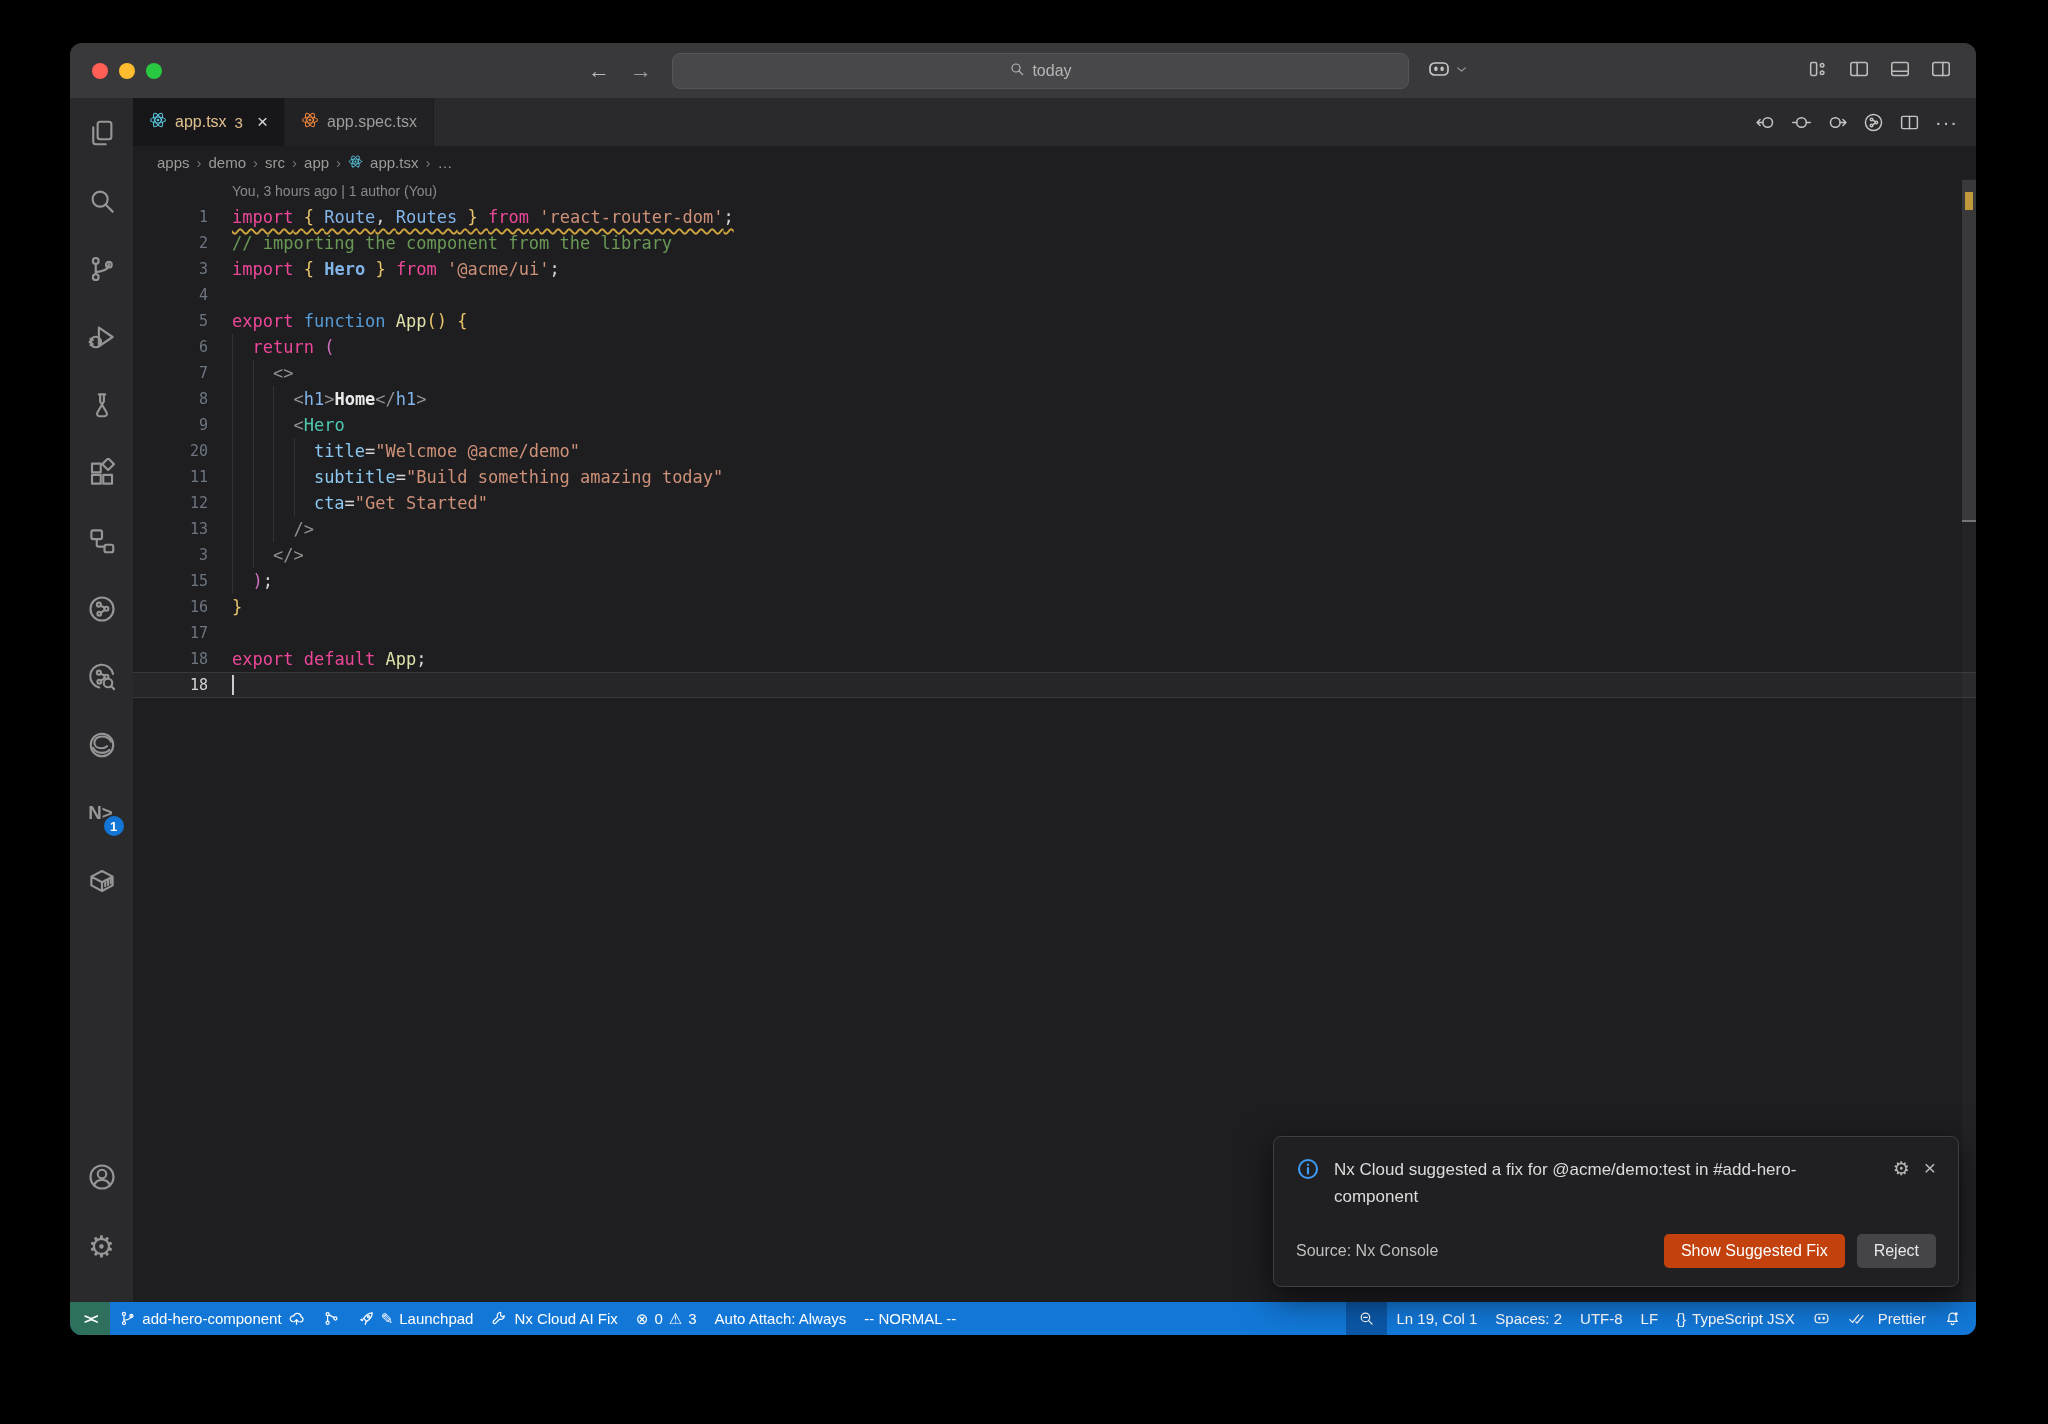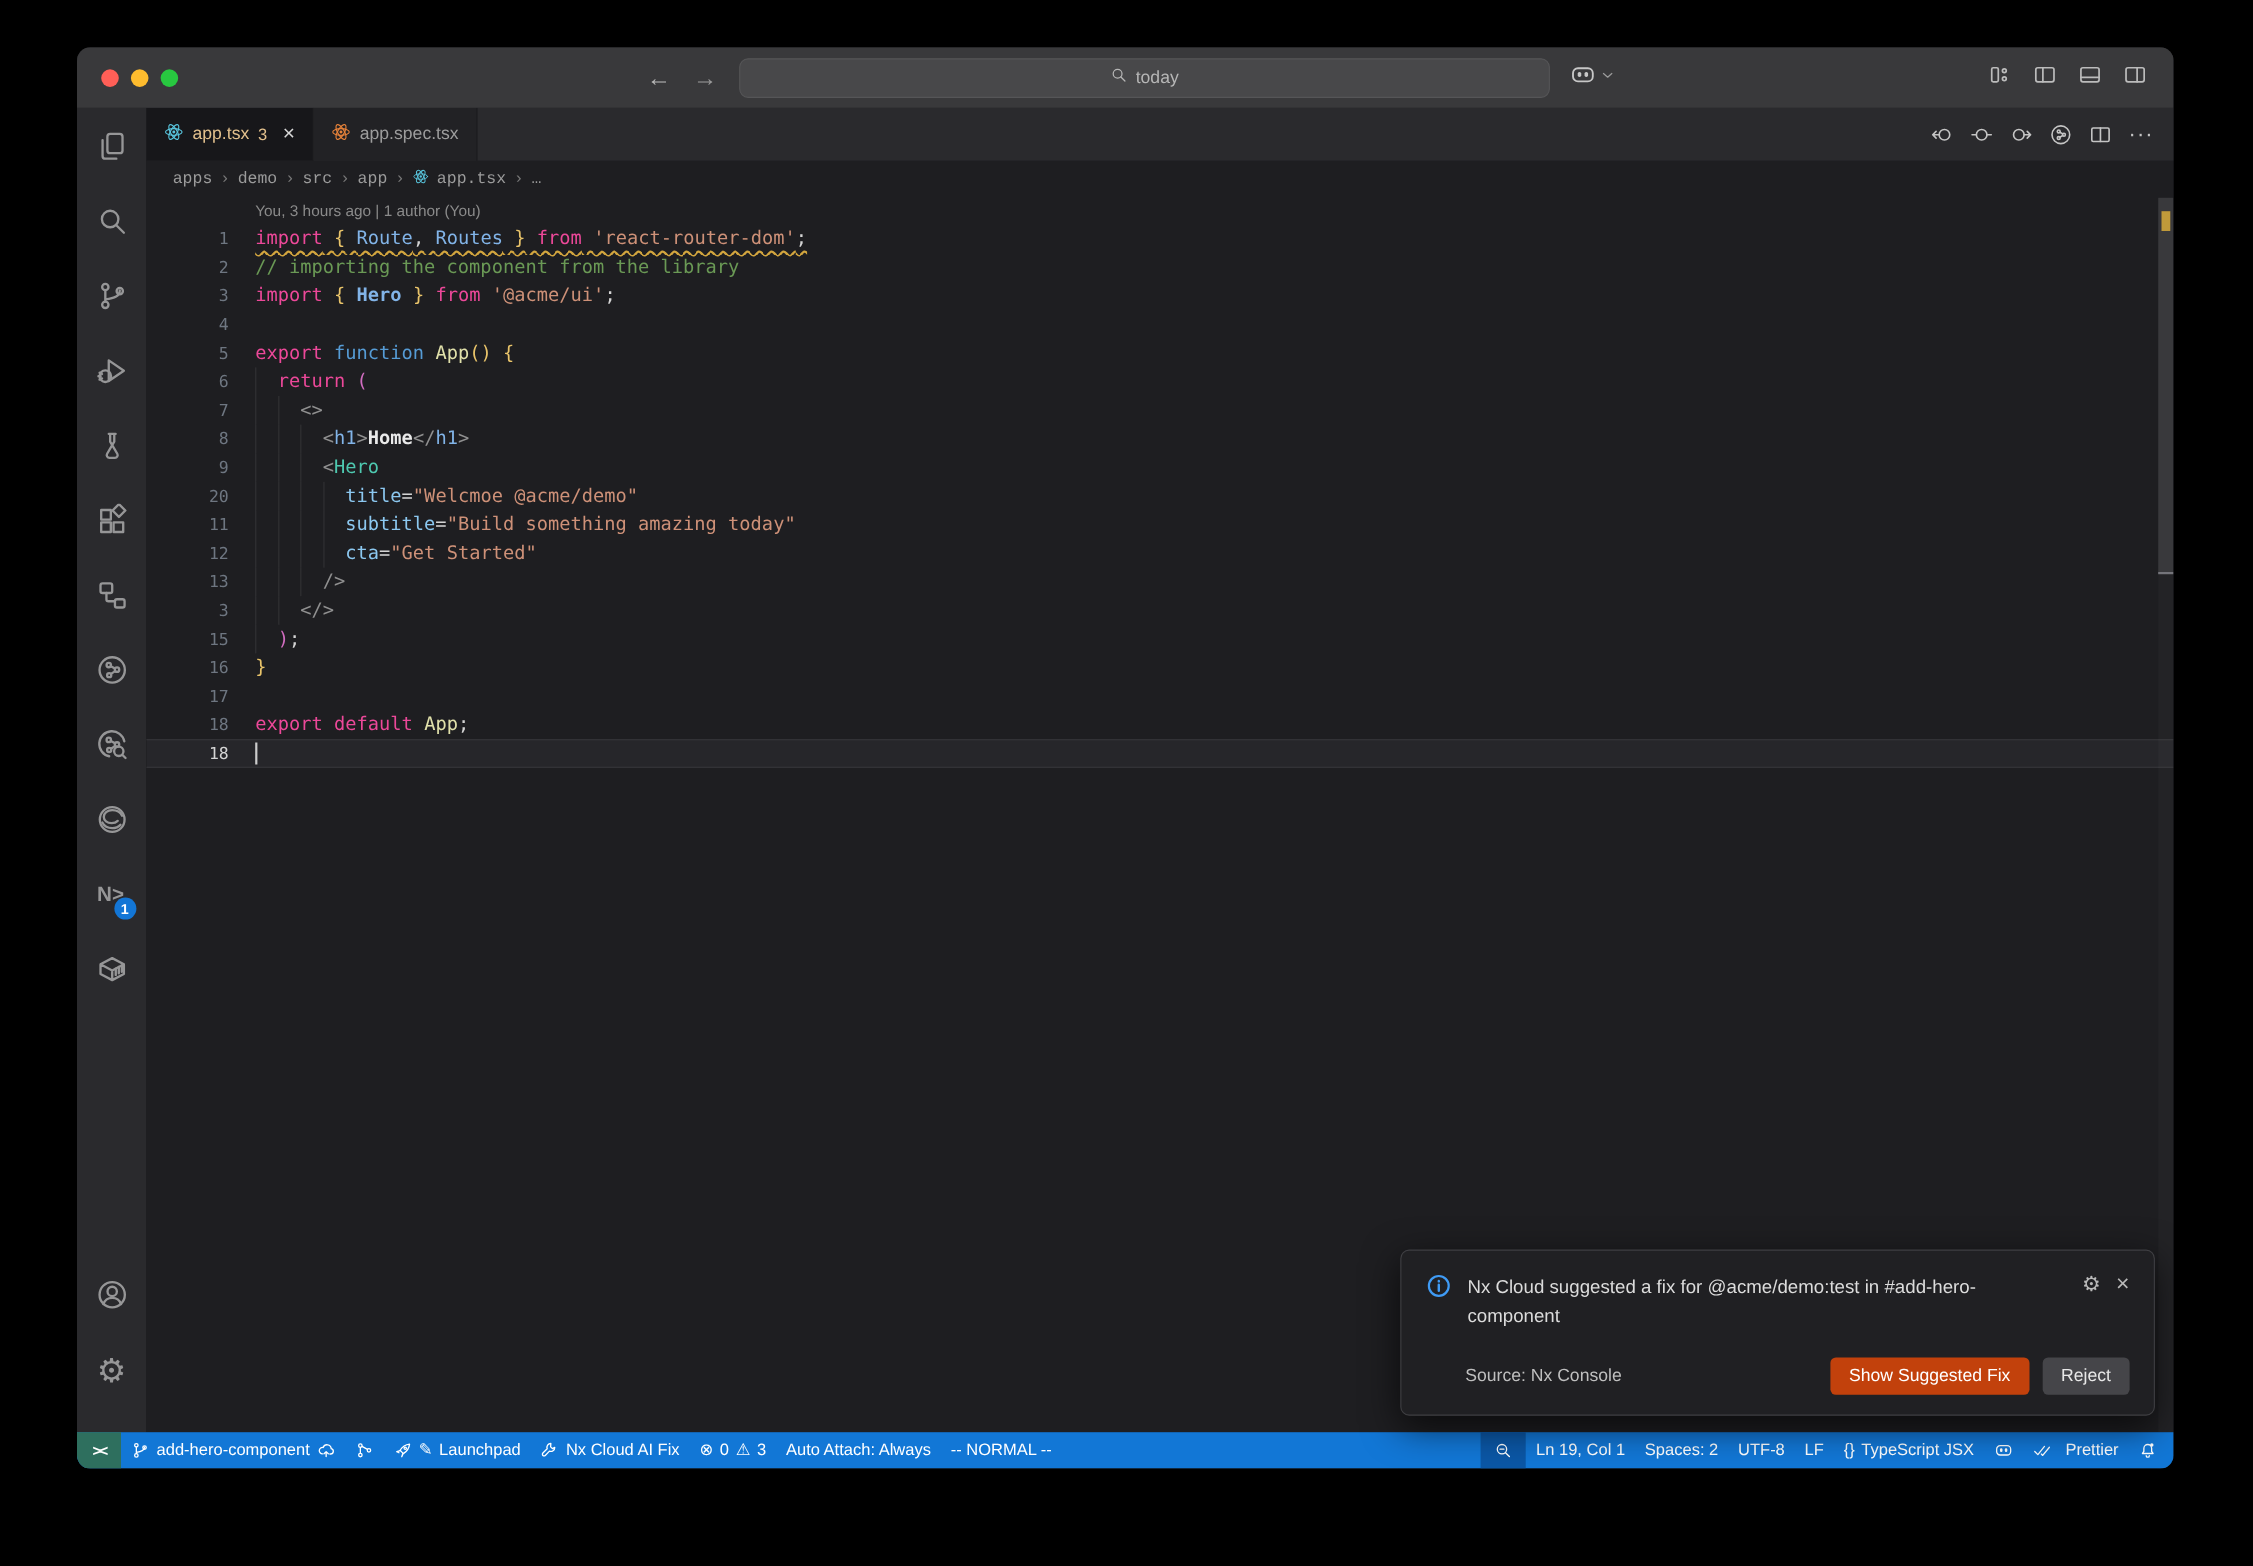--- a/index.html
+++ b/index.html
@@ -45,21 +45,21 @@
   .tab.inactive{background:#222225;color:#9d9d9d;}
   .tab .badge{font-size:15px;color:#e2c08d;}
   .tab .close{color:#d8d8d8;font-size:19px;margin-left:6px;}
   .tab-rest{flex:1;display:flex;align-items:center;justify-content:flex-end;gap:15px;color:#c4c4c4;
             padding-right:18px;}
   .tab-rest .ea svg{width:21px;height:21px;}
   .tab-rest .ea{display:flex;align-items:center;}
   .tab-rest .ea.more{font-size:20px;letter-spacing:1px;color:#c4c4c4;}
   
   .breadcrumb{height:33px;display:flex;align-items:center;gap:7px;padding-left:24px;font-size:15px;
-              color:#9b9b9b;flex:0 0 auto;font-family:Liberation Mono, monospace;}
+              color:#9b9b9b;flex:0 0 auto;}
   .breadcrumb .sep{color:#787878;font-size:15px;}
   .breadcrumb .atom svg{width:15px;height:15px;}
   .crumb-more{letter-spacing:1px;}
   
   .editor-body{flex:1;position:relative;overflow:hidden;font-family:"DejaVu Sans Mono","Liberation Mono",monospace;}
   .blame{height:25px;line-height:25px;margin-left:99px;font-size:14px;color:#8a8a8a;
          font-family:"Liberation Sans",sans-serif;}
   .line{display:flex;height:26px;line-height:26px;font-size:17px;position:relative;}
   .line .ln{width:75px;text-align:right;color:#6e7681;font-size:15px;flex:0 0 auto;}
   .line .lc{flex:1;margin-left:24px;white-space:pre;position:relative;color:#d4d4d4;}
@@ -80,21 +80,21 @@
   .ruler-warn{position:absolute;top:13px;right:3px;width:8px;height:18px;background:#c09a3a;}
   
   .toast{position:absolute;right:17px;bottom:48px;width:640px;background:#202023;border:1px solid #3f3f43;
          border-radius:8px;box-shadow:0 10px 34px rgba(0,0,0,.65);padding:20px 22px 18px;z-index:5;}
   .toast-top{display:flex;}
   .toast .info svg{width:24px;height:24px;color:#3f9bf5;flex:0 0 auto;}
   .toast-msg{flex:1;margin:0 14px;font-size:17px;line-height:1.55;color:#dcdcdc;}
   .toast-acts{display:flex;gap:14px;color:#b9b9b9;align-items:flex-start;padding-top:2px;}
   .toast-acts .gear{font-size:19px;line-height:1;}
   .toast-acts .x{font-size:21px;line-height:.9;}
-  .toast-bottom{display:flex;align-items:center;margin-top:24px;margin-left:36px;}
+  .toast-bottom{display:flex;align-items:center;margin-top:24px;}
   .toast-src{font-size:16px;color:#bfbfbf;flex:1;}
   .btn{border-radius:5px;font-size:16px;padding:8px 17px;display:inline-block;}
   .btn-primary{background:#c2410c;color:#fff;margin-right:12px;}
   .btn-secondary{background:#454549;color:#e8e8e8;}
   
   .statusbar{height:33px;background:#1277d6;flex:0 0 auto;display:flex;align-items:stretch;
              color:#fff;font-size:15px;}
   .sb-group{display:flex;align-items:stretch;}
   .sb-item{display:flex;align-items:center;gap:6px;padding:0 9px;}
   .sb-item .sb-ic svg{width:17px;height:17px;display:block;}

